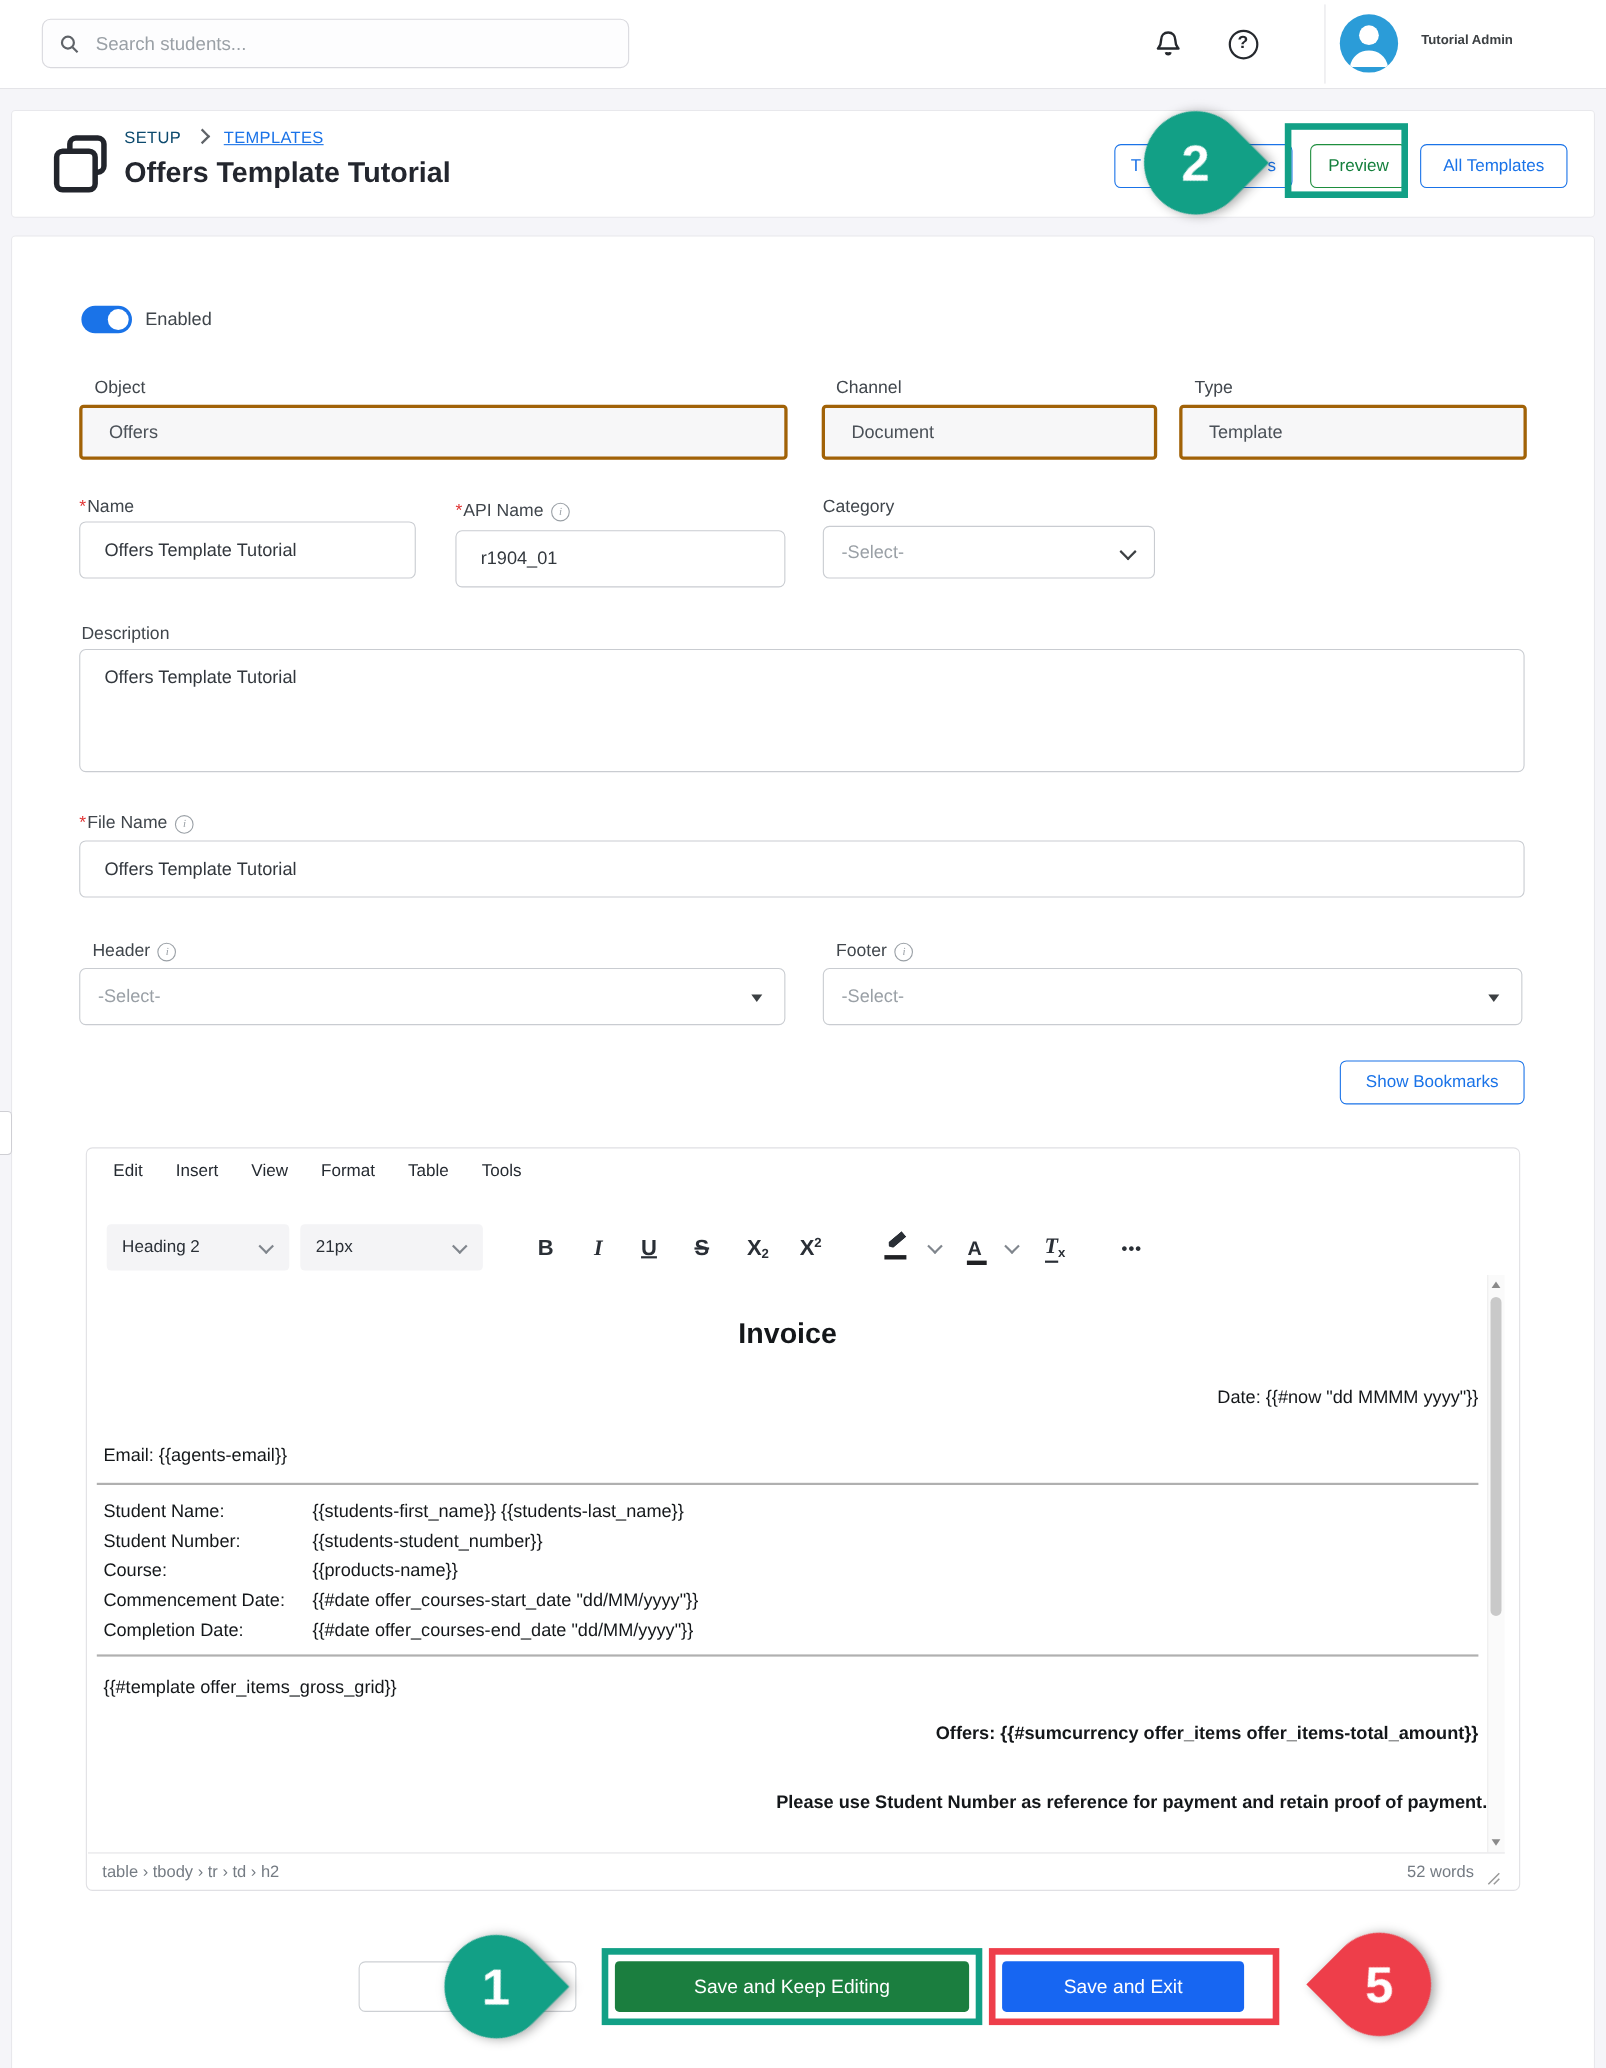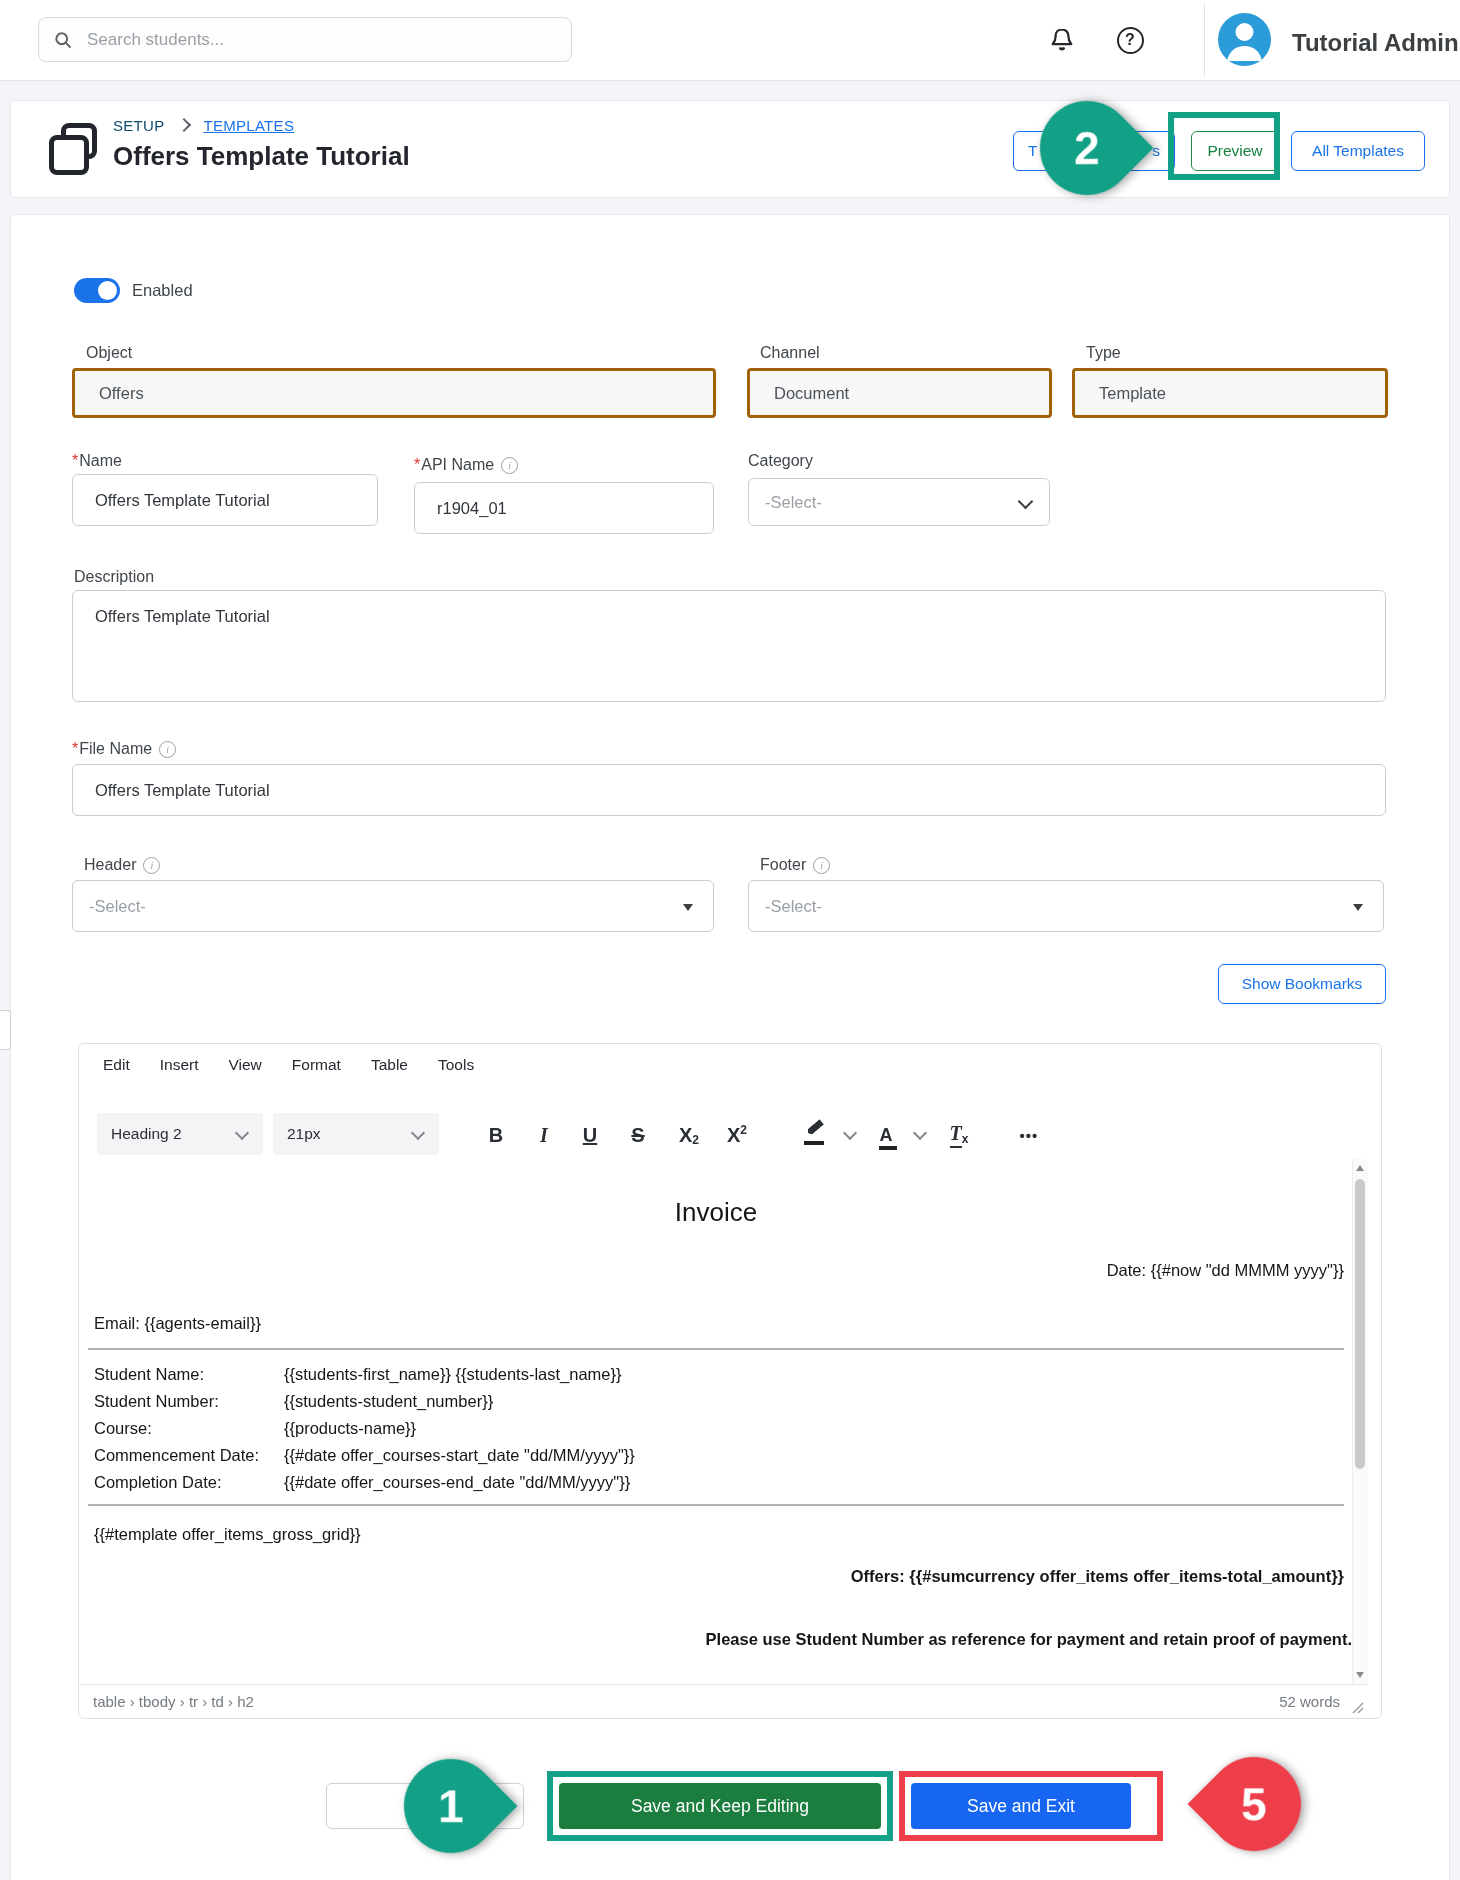--- a/index.html
+++ b/index.html
@@ -9,21 +9,21 @@
   .card{position:absolute;background:#fff;border:1px solid #e8e8ec;border-radius:4px;}
   
   .topbar{position:absolute;left:0;top:0;width:1460px;height:80px;background:#fff;border-bottom:1px solid #e4e4e8;z-index:2;}
   .search{position:absolute;left:38px;top:17px;width:534px;height:45px;border:1.5px solid #d9d9de;border-radius:8px;background:#fdfdfe;display:flex;align-items:center;box-sizing:border-box;padding-left:14px;}
   .search input{border:none;outline:none;background:transparent;font-family:"Liberation Sans",sans-serif;font-size:17px;color:#5f6368;width:460px;margin-left:12px;}
   .search input::placeholder{color:#9aa0a6;}
   .iconbtn{position:absolute;top:24px;width:32px;height:32px;display:flex;align-items:center;justify-content:center;cursor:pointer;}
   .qmark{width:27px;height:27px;border:2.5px solid #25282d;border-radius:50%;display:flex;align-items:center;justify-content:center;font-size:16px;font-weight:700;color:#25282d;box-sizing:border-box;}
   .divider{position:absolute;left:1204px;top:4px;width:1px;height:72px;background:#e4e4e8;}
   .avatar{position:absolute;left:1218px;top:13px;width:53px;height:53px;border-radius:50%;background:#2b9cd8;overflow:hidden;}
-  .uname{position:absolute;left:1292px;top:29px;font-size:24px;font-weight:700;color:#3c4043;}
+  .uname{position:absolute;left:1292px;top:29px;font-size:12px;font-weight:700;color:#3c4043;}
   
   .crumb{font-size:15px;font-weight:500;letter-spacing:.3px;}
   .chevR{display:inline-block;width:8px;height:8px;border-right:2.5px solid #5f6368;border-top:2.5px solid #5f6368;transform:rotate(45deg);margin:0 10px 1px 10px;}
   .title{font-size:26px;font-weight:700;color:#23262e;}
   .obtn{position:absolute;height:40px;box-sizing:border-box;border:1.5px solid #1a73e8;border-radius:6px;background:#fff;color:#1a73e8;font-size:15.5px;display:flex;align-items:center;justify-content:center;cursor:pointer;font-family:"Liberation Sans",sans-serif;}
   
   .lbl{position:absolute;font-size:16px;color:#40464c;}
   .req{color:#e03131;margin-right:1px;}
   .ro{position:absolute;background:#f7f7f8;border:3px solid #a16207;border-radius:4px;box-sizing:border-box;display:flex;align-items:center;padding-left:24px;font-size:16.5px;color:#4b5158;}
   .inp{position:absolute;border:1.5px solid #c9ccd1;border-radius:6px;box-sizing:border-box;font-family:"Liberation Sans",sans-serif;font-size:16.5px;color:#32373d;padding-left:22px;background:#fff;outline:none;}
@@ -218,21 +218,21 @@
   <div class="ticon" style="left:832px;width:18px;">
       <span class="tchev" style="position:static;transform:rotate(45deg);margin-top:-4px;"></span>
     </div>
   <div class="ticon" style="left:862px;width:36px;">
     <span style="font-family:'Liberation Serif',serif;font-style:italic;font-size:20px;border-bottom:2px solid #2a2f36;padding-bottom:1px;">T</span>
       <span style="font-size:12px;margin-top:8px;">x</span>
   </div>
   <div class="ticon" style="left:930px;width:40px;font-size:15px;letter-spacing:1px;">•••</div>
 
   <div class="econtent">
-    <div class="eline" style="left:0;width:1272px;top:38px;text-align:center;font-size:26px;font-weight:400;">Invoice</div>
+    <div class="eline" style="left:0;width:1272px;top:38px;text-align:center;font-size:26px;font-weight:700;">Invoice</div>
     <div class="eline" style="right:24px;top:102px;">Date: {{#now "dd MMMM yyyy"}}</div>
     <div class="eline" style="left:14px;top:155px;">Email: {{agents-email}}</div>
     <div class="ehr" style="left:8px;right:24px;top:189px;"></div>
 
     <div class="eline" style="left:14px;top:206px;">Student Name:</div>
     <div class="eline" style="left:204px;top:206px;">{{students-first_name}} {{students-last_name}}</div>
     <div class="eline" style="left:14px;top:233px;">Student Number:</div>
     <div class="eline" style="left:204px;top:233px;">{{students-student_number}}</div>
     <div class="eline" style="left:14px;top:260px;">Course:</div>
     <div class="eline" style="left:204px;top:260px;">{{products-name}}</div>

